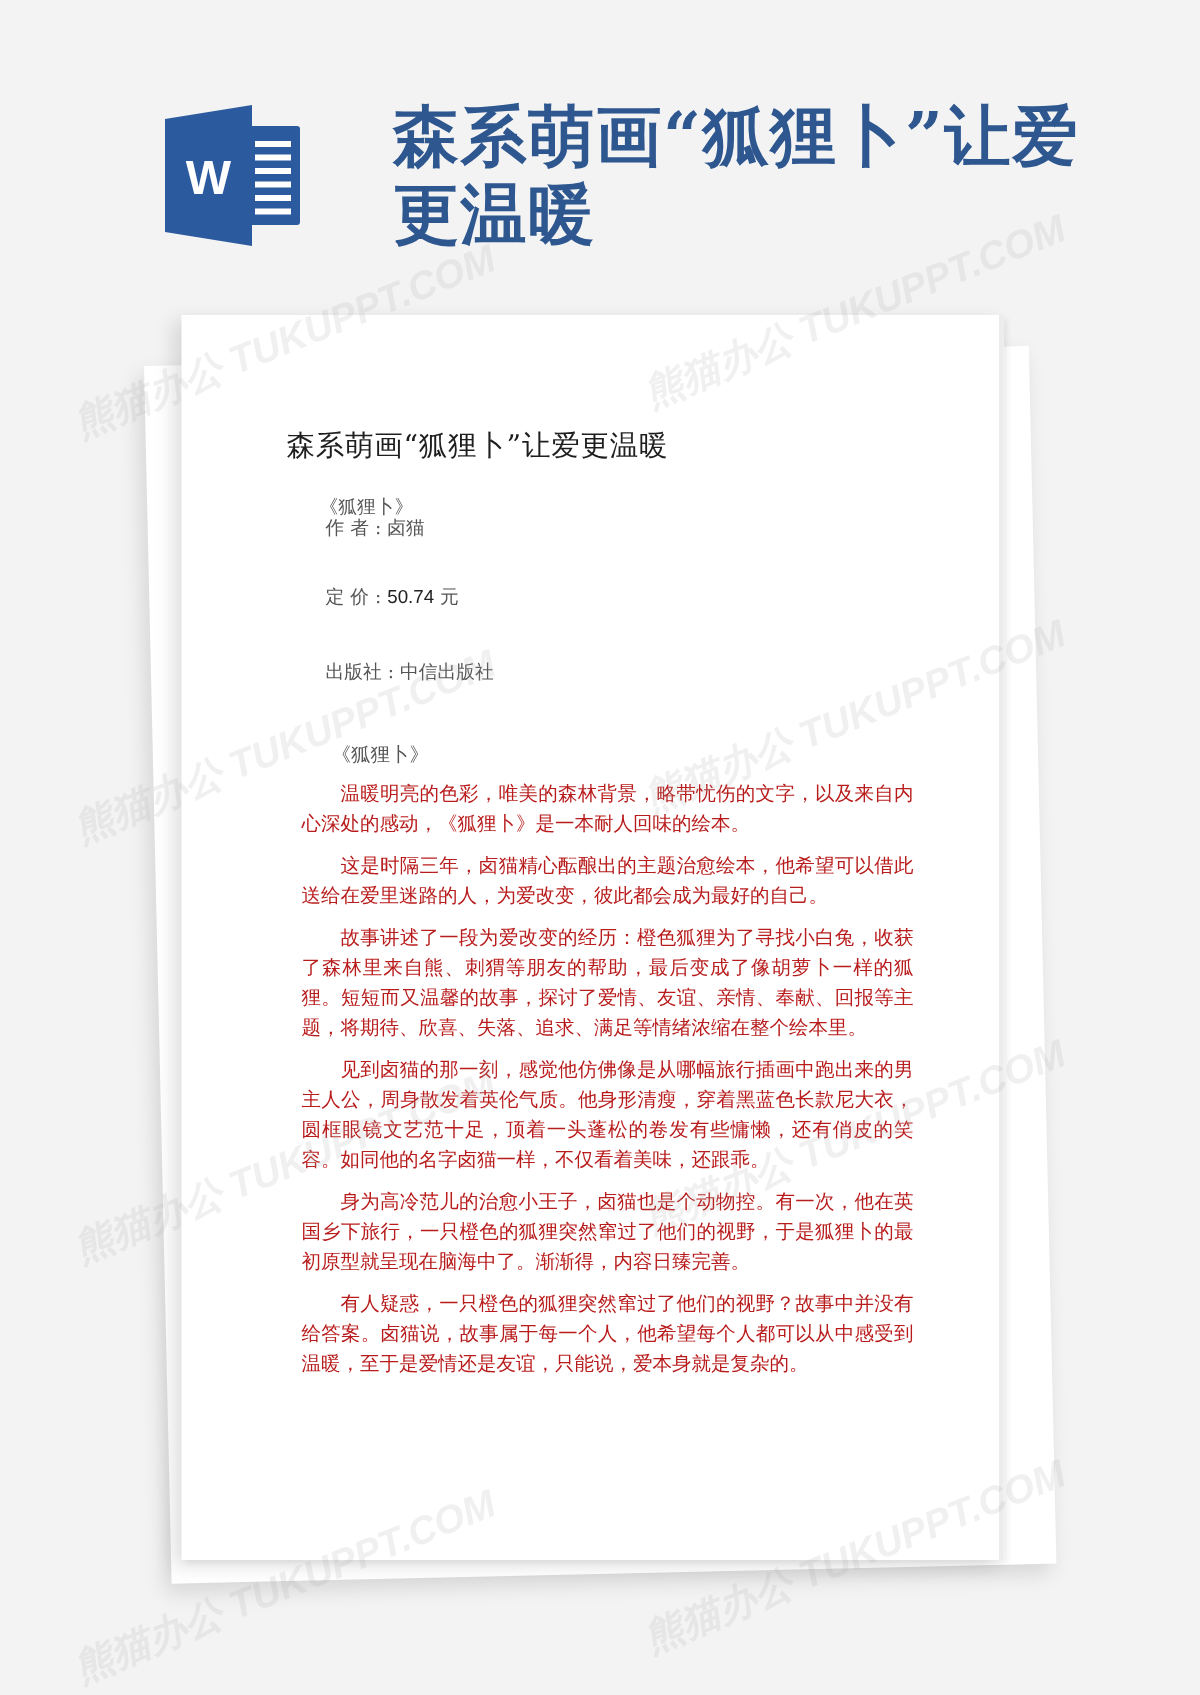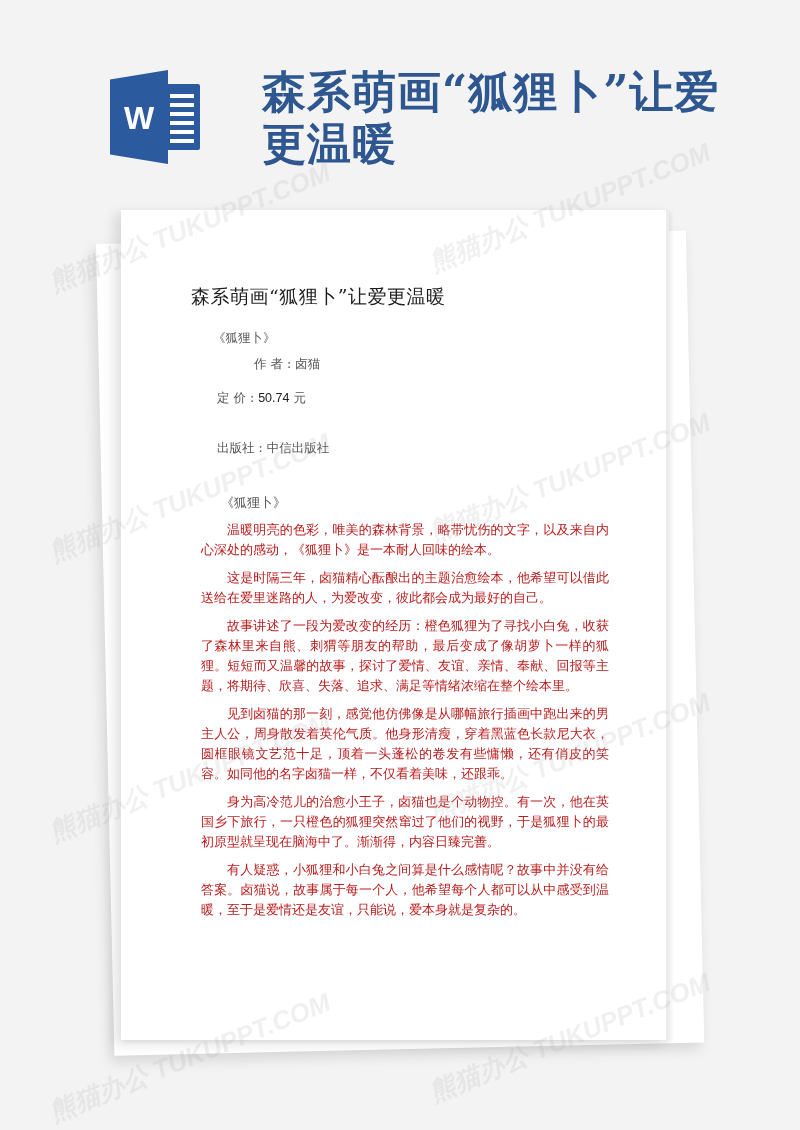--- a/index.html
+++ b/index.html
@@ -94,42 +94,42 @@
   <div class="main-title">森系萌画“狐狸卜”让爱更温暖</div>
 </div>
 
 <div class="page-back"></div>
 
 <div class="page-front">
   <div class="doc-title">森系萌画“狐狸卜”让爱更温暖</div>
 
   <div class="meta" style="top:120px; left:92px;">《狐狸卜》</div>
 
-  <div class="meta" style="top:146px;margin-left:37px;">
+  <div class="meta" style="top:134px;">
     <span>作 者 : </span><span>卤猫</span>
   </div>
 
   <div class="meta" style="top:180px;">
     <span>定 价 : </span><span class="num">50.74</span><span> 元</span>
   </div>
 
   <div class="meta" style="top:230px;">
     <span>出版社 : </span><span>中信出版社</span>
   </div>
 
 
   <div class="meta" style="top:284px; left:100px; font-size:13px;">《狐狸卜》</div>
 
   <div class="body-block" style="top:310px;">
     <p class="para" style="margin-bottom:8px;">温暖明亮的色彩，唯美的森林背景，略带忧伤的文字，以及来自内心深处的感动，《狐狸卜》是一本耐人回味的绘本。</p>
     <p class="para" style="margin-bottom:8px;">这是时隔三年，卤猫精心酝酿出的主题治愈绘本，他希望可以借此送给在爱里迷路的人，为爱改变，彼此都会成为最好的自己。</p>
     <p class="para" style="margin-bottom:8px;">故事讲述了一段为爱改变的经历：橙色狐狸为了寻找小白兔，收获了森林里来自熊、刺猬等朋友的帮助，最后变成了像胡萝卜一样的狐狸。短短而又温馨的故事，探讨了爱情、友谊、亲情、奉献、回报等主题，将期待、欣喜、失落、追求、满足等情绪浓缩在整个绘本里。</p>
     <p class="para" style="margin-bottom:8px;">见到卤猫的那一刻，感觉他仿佛像是从哪幅旅行插画中跑出来的男主人公，周身散发着英伦气质。他身形清瘦，穿着黑蓝色长款尼大衣，圆框眼镜文艺范十足，顶着一头蓬松的卷发有些慵懒，还有俏皮的笑容。如同他的名字卤猫一样，不仅看着美味，还跟乖。</p>
     <p class="para" style="margin-bottom:8px;">身为高冷范儿的治愈小王子，卤猫也是个动物控。有一次，他在英国乡下旅行，一只橙色的狐狸突然窜过了他们的视野，于是狐狸卜的最初原型就呈现在脑海中了。渐渐得，内容日臻完善。</p>
-    <p class="para" style="margin-bottom:8px;">有人疑惑，小狐狸和小白兔之间算是什么感情呢？故事中并没有给答案。卤猫说，故事属于每一个人，他希望每个人都可以从中感受到温暖，至于是爱情还是友谊，只能说，爱本身就是复杂的。</p>
+    <p class="para" style="margin-bottom:8px;">有人疑惑，一只橙色的狐狸突然窜过了他们的视野？故事中并没有给答案。卤猫说，故事属于每一个人，他希望每个人都可以从中感受到温暖，至于是爱情还是友谊，只能说，爱本身就是复杂的。</p>
   </div>
 </div>
 
 <div class="watermark" style="left:40px; top:210px;">熊猫办公 TUKUPPT.COM</div>
 <div class="watermark" style="left:420px; top:190px;">熊猫办公 TUKUPPT.COM</div>
 <div class="watermark" style="left:40px; top:480px;">熊猫办公 TUKUPPT.COM</div>
 <div class="watermark" style="left:420px; top:460px;">熊猫办公 TUKUPPT.COM</div>
 <div class="watermark" style="left:40px; top:760px;">熊猫办公 TUKUPPT.COM</div>
 <div class="watermark" style="left:420px; top:740px;">熊猫办公 TUKUPPT.COM</div>
 <div class="watermark" style="left:40px; top:1040px;">熊猫办公 TUKUPPT.COM</div>

